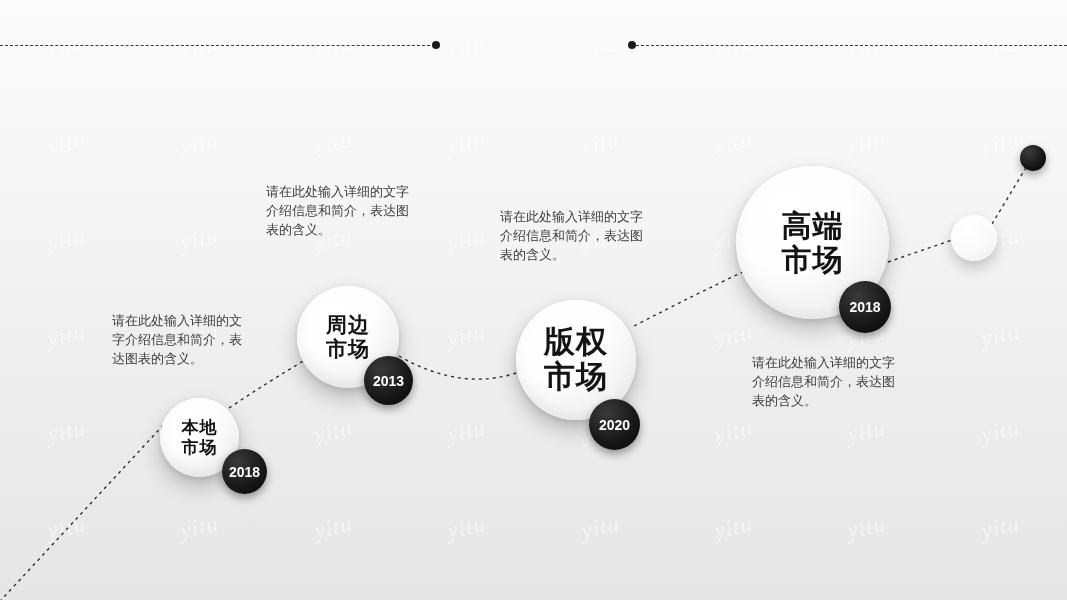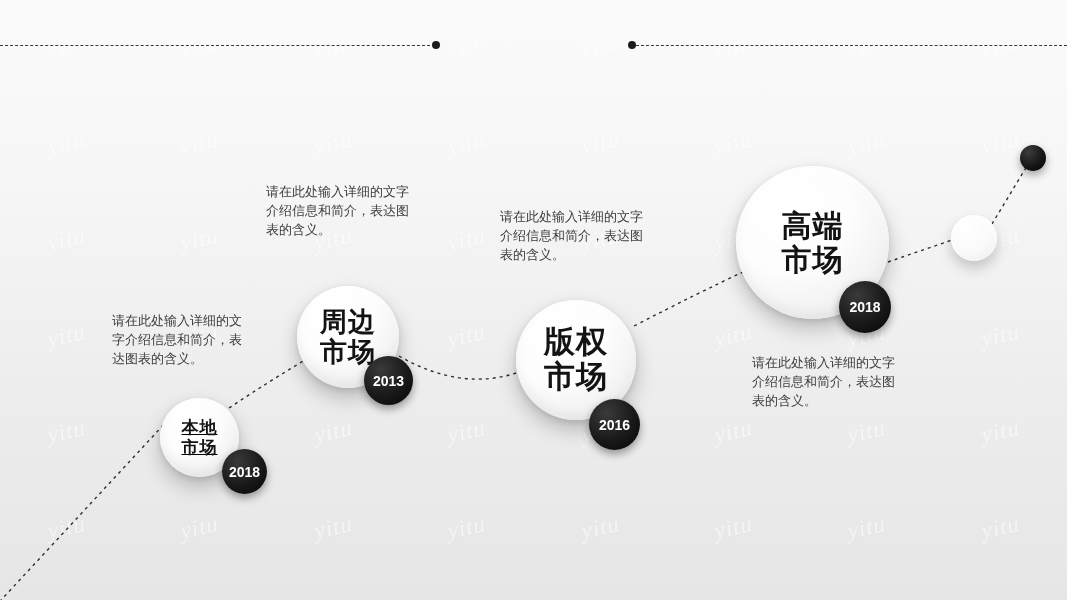--- a/index.html
+++ b/index.html
@@ -240,43 +240,43 @@
     <path d="M 399 356 Q 462 392 519 372" fill="none" stroke="#2e2e2e" stroke-width="1.4" stroke-dasharray="3 4"></path>
 
     <path d="M 634 326 Q 700 292 743 272" fill="none" stroke="#2e2e2e" stroke-width="1.4" stroke-dasharray="3 4"></path>
 
     <path d="M 888 262 L 952 240" fill="none" stroke="#2e2e2e" stroke-width="1.4" stroke-dasharray="3 4"></path>
 
     <path d="M 992 224 L 1027 166" fill="none" stroke="#2e2e2e" stroke-width="1.4" stroke-dasharray="3 4"></path>
   </svg>
 
   <div class="node">
-    <div class="bubble" style="left:160px; top:398px; width:79px; height:79px;text-decoration:underline;">
+    <div class="bubble" style="left:160px; top:398px; width:79px; height:79px;">
       <div class="bubble-label" style="font-size:17px;">本地
 市场</div>
     </div>
     <div class="badge" style="left:222px; top:449px; width:45px; height:45px; font-size:14px;">2018</div>
   </div>
   <div class="caption" style="left:112px; top:313px; width:142px;">请在此处输入详细的文字介绍信息和简介，表达图表的含义。</div>
 
   <div class="node">
     <div class="bubble" style="left:297px; top:286px; width:102px; height:102px;">
-      <div class="bubble-label" style="font-size:27px;">周边
+      <div class="bubble-label" style="font-size:21px;">周边
 市场</div>
     </div>
     <div class="badge" style="left:364px; top:356px; width:49px; height:49px; font-size:14px;">2013</div>
   </div>
   <div class="caption" style="left:266px; top:184px; width:145px;">请在此处输入详细的文字介绍信息和简介，表达图表的含义。</div>
 
   <div class="node">
     <div class="bubble" style="left:516px; top:300px; width:120px; height:120px;">
       <div class="bubble-label" style="font-size:31px;">版权
 市场</div>
     </div>
-    <div class="badge" style="left:589px; top:399px; width:51px; height:51px; font-size:14px;">2016</div>
+    <div class="badge" style="left:589px; top:399px; width:51px; height:51px; font-size:14px;">2020</div>
   </div>
   <div class="caption" style="left:500px; top:209px; width:143px;">请在此处输入详细的文字介绍信息和简介，表达图表的含义。</div>
 
   <div class="node">
     <div class="bubble" style="left:736px; top:166px; width:153px; height:153px;">
       <div class="bubble-label" style="font-size:30px;">高端
 市场</div>
     </div>
     <div class="badge" style="left:839px; top:281px; width:52px; height:52px; font-size:14px;">2018</div>
   </div>

